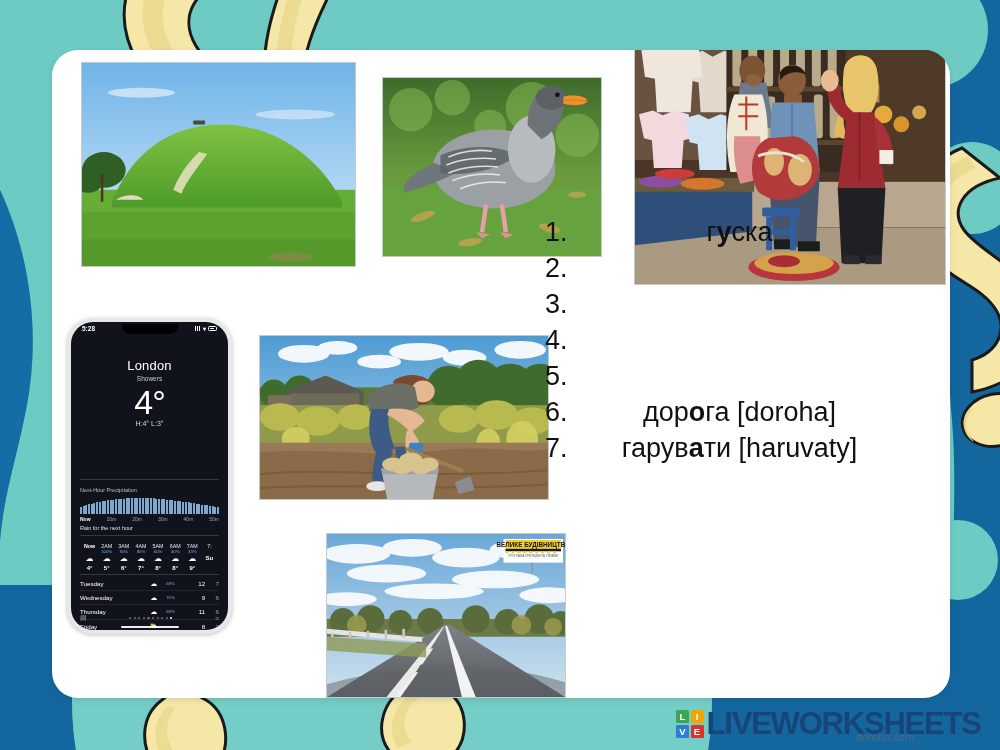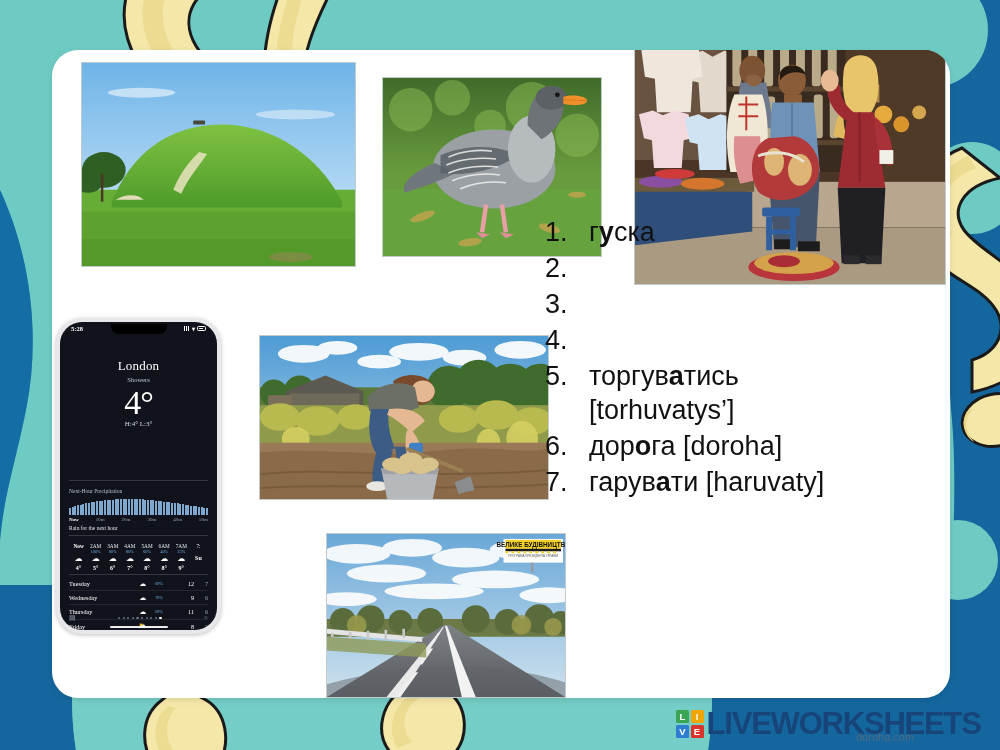--- a/index.html
+++ b/index.html
@@ -42,22 +42,22 @@
 
   #photo-hill    { left: 29px;  top: 12px;  width: 275px; height: 205px; }
   #photo-goose   { left: 330px; top: 27px;  width: 220px; height: 180px; }
   #photo-bazaar  { left: 582px; top: -18px; width: 312px; height: 253px; }
   #photo-field   { left: 207px; top: 285px; width: 290px; height: 165px; }
   #photo-road    { left: 274px; top: 483px; width: 240px; height: 165px; }
 
   
   #phone {
     position: absolute;
-    left: 4px; top: 268px;
-    width: 165px; height: 316px; font-family: Liberation Serif, serif;
+    left: 15px; top: 268px;
+    width: 165px; height: 316px;
   }
   .phone-body {
     position: absolute; inset: 0;
     background: #e8e8ea;
     border-radius: 26px;
     padding: 4px;
     box-shadow: 0 1px 4px rgba(0,0,0,0.25);
   }
   .phone-screen {
     position: relative;
@@ -155,21 +155,21 @@
   }
   .vocab-item {
     display: flex;
     align-items: flex-start;
     font-size: 27px;
     line-height: 1.26;
     color: #111111;
     margin-bottom: 2px;
   }
   .vocab-num { width: 44px; flex: none; text-align: left; }
-  .vocab-text { flex: 1; }
+  .vocab-text { flex: 1; text-align: center; }
   .vocab-text b { font-weight: bold; }
 
   
   #logo {
     position: absolute; left: 676px; top: 706px;
     display: flex; align-items: center; gap: 3px;
     z-index: 30;
   }
   .tiles {
     display: grid;
@@ -835,21 +835,20 @@
         <span class="vocab-num">2.</span>
       </div>
       <div class="vocab-item">
         <span class="vocab-num">3.</span>
       </div>
       <div class="vocab-item">
         <span class="vocab-num">4.</span>
       </div>
       <div class="vocab-item">
         <span class="vocab-num">5.</span>
-        <span class="vocab-text">торгув<b>а</b>тись [torhuvatys’]</span>
       </div>
       <div class="vocab-item">
         <span class="vocab-num">6.</span>
         <span class="vocab-text">дор<b>о</b>га [doroha]</span>
       </div>
       <div class="vocab-item">
         <span class="vocab-num">7.</span>
         <span class="vocab-text">гарув<b>а</b>ти [haruvaty]</span>
       </div>
     </div>

